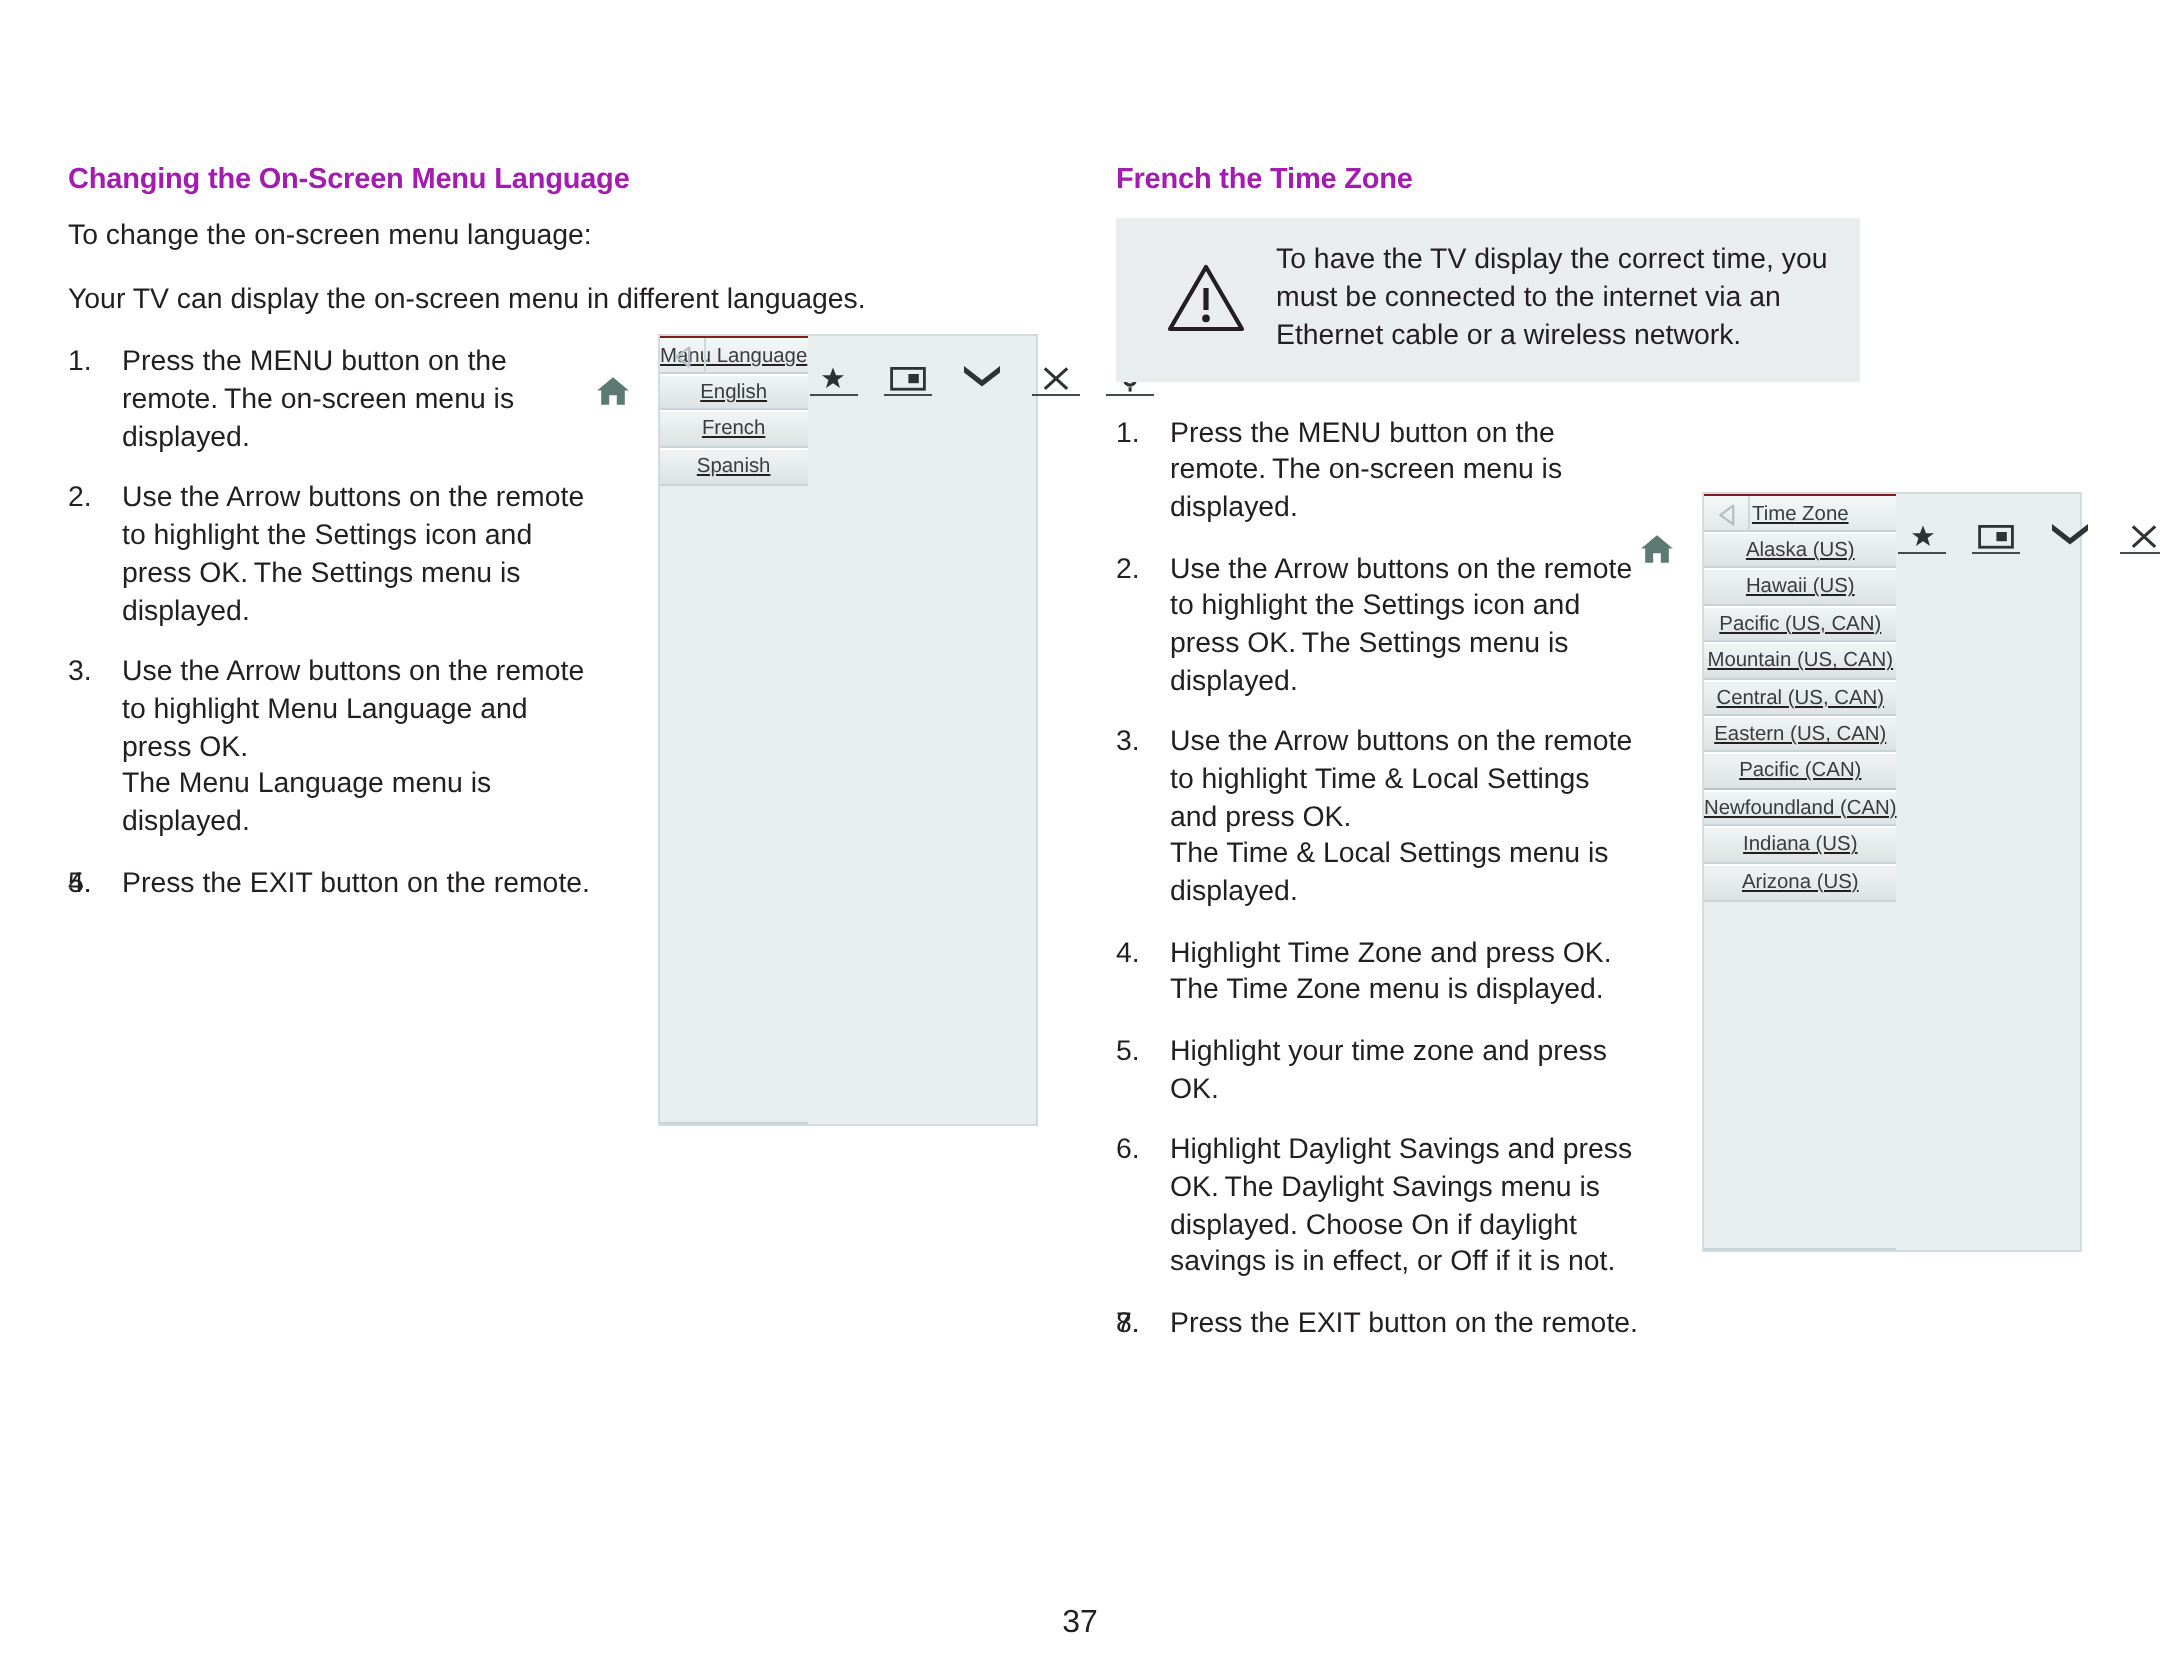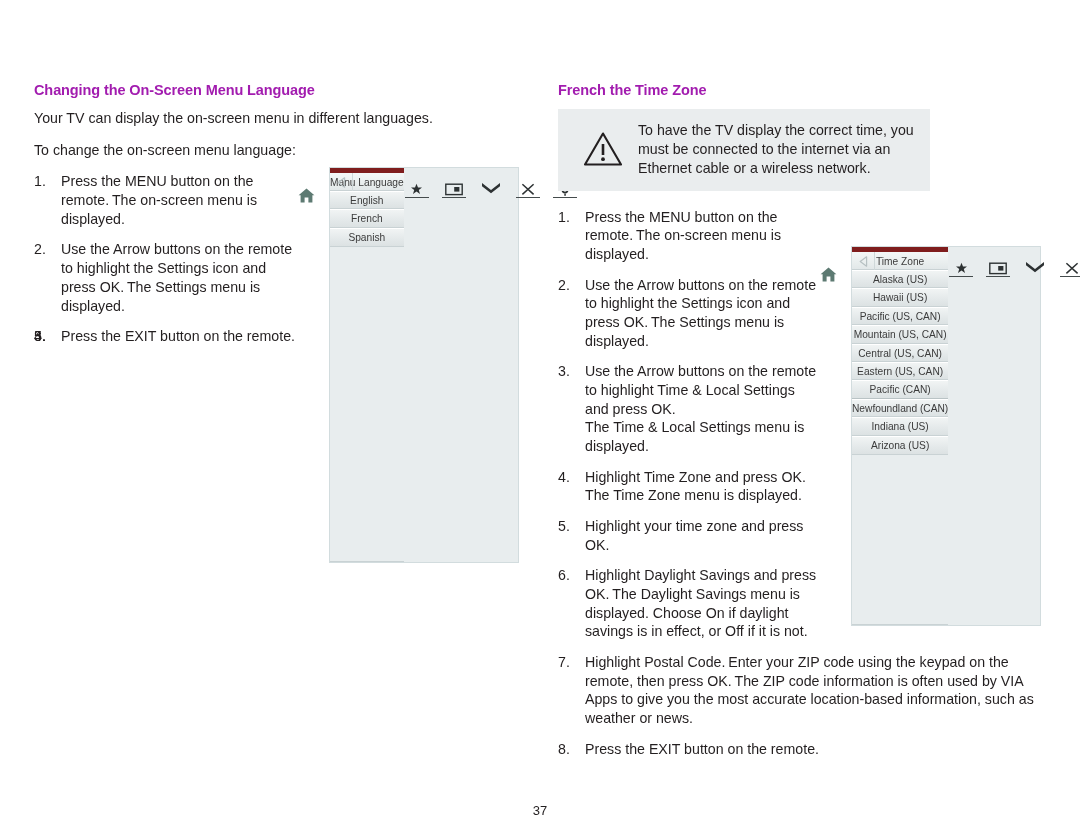--- a/index.html
+++ b/index.html
@@ -130,22 +130,23 @@
   .home-icon {
     position: absolute;
     right: 15px;
     top: 20px;
     width: 17px;
     height: 15px;
   }
 
   .menu-list {
     flex: 0 0 auto;
-    border-top: 5px solid #7f1d1d;
+    border-top: 1px solid #7f1d1d;
     border-bottom: 1px solid #c9d2d4;
+    text-decoration: underline;
   }
   .menu-row {
     position: relative;
     height: 18.4px;
     line-height: 18.4px;
     text-align: center;
     font-size: 10.2px;
     color: #3b3b3b;
     background: linear-gradient(to bottom, #f1f4f4 0%, #e4e9ea 55%, #dbe1e2 100%);
     border-bottom: 1px solid #ffffff;
@@ -201,37 +202,37 @@
     background: #444b4c;
   }
 
   
   .page-number {
     position: absolute;
     left: 0;
     right: 0;
     top: 803px;
     text-align: center;
-    font-size: 13px;
+    font-size: 16px;
     color: #231f20;
   }
 </style>
 </head>
 <body>
 
 <div class="page">
 
   <div class="col-left">
     <h2 class="section-title">Changing the On-Screen Menu Language</h2>
+    <p class="body">To change the on-screen menu language:</p>
     <p class="body">Your TV can display the on-screen menu in different languages.</p>
-    <p class="body">To change the on-screen menu language:</p>
     <ol class="steps steps-narrow">
         <li><span class="num">1.</span><span>Press the <b>MENU</b> button on the remote. The on-screen menu is displayed.</span></li>
         <li><span class="num">2.</span><span>Use the <b>Arrow</b> buttons on the remote to highlight the <b>Settings</b> icon and press <b>OK</b>. The Settings menu is displayed.</span></li>
-        <li><span class="num">3.</span></li>
+        <li><span class="num">3.</span><span>Use the <b>Arrow</b> buttons on the remote to highlight <b>Menu Language</b> and press <b>OK</b>.<br>The Menu Language menu is displayed.</span></li>
         <li><span class="num">4.</span></li>
         <li><span class="num">5.</span><span>Press the <b>EXIT</b> button on the remote.</span></li>
       </ol>
   </div>
 
   <div class="tv" id="tv-language" style="left:329px; top:167px; width:190px; height:396px;">
     <div class="tv-header">
       <div class="vizio-logo">VIZIO</div>
       <div class="home-icon">
         <svg width="17" height="15" viewBox="0 0 17 15" aria-hidden="true">
@@ -305,21 +306,21 @@
 
     <ol class="steps steps-narrow">
         <li><span class="num">1.</span><span>Press the <b>MENU</b> button on the remote. The on-screen menu is displayed.</span></li>
         <li><span class="num">2.</span><span>Use the <b>Arrow</b> buttons on the remote to highlight the <b>Settings</b> icon and press <b>OK</b>. The Settings menu is displayed.</span></li>
         <li><span class="num">3.</span><span>Use the <b>Arrow</b> buttons on the remote to highlight <b>Time &amp; Local Settings</b> and press <b>OK</b>.<br>The Time &amp; Local Settings menu is displayed.</span></li>
         <li><span class="num">4.</span><span>Highlight <b>Time Zone</b> and press <b>OK</b>. The Time Zone menu is displayed.</span></li>
         <li><span class="num">5.</span><span>Highlight your time zone and press <b>OK</b>.</span></li>
         <li><span class="num">6.</span><span>Highlight <b>Daylight Savings</b> and press <b>OK</b>. The Daylight Savings menu is displayed. Choose <b>On</b> if daylight savings is in effect, or <b>Off</b> if it is not.</span></li>
       </ol>
     <ol class="steps steps-wide">
-        <li><span class="num">7.</span><span>Highlight <b>Postal Code</b>. Enter your ZIP code using the keypad on the remote, then press <b>OK</b>. The ZIP code information is often used by VIA Apps to give you the most accurate location-based information, such as weather or news.</span></li>
+        <li><span class="num">7.</span></li>
         <li><span class="num">8.</span><span>Press the <b>EXIT</b> button on the remote.</span></li>
       </ol>
   </div>
 
   <div class="tv" id="tv-timezone" style="left:851px; top:246px; width:190px; height:380px;">
     <div class="tv-header">
       <div class="vizio-logo">VIZIO</div>
       <div class="home-icon">
         <svg width="17" height="15" viewBox="0 0 17 15" aria-hidden="true">
           <path d="M8.5 0.6 L16.4 7.2 L14.4 7.2 L14.4 14.4 L10.4 14.4 L10.4 9.6 L6.6 9.6 L6.6 14.4 L2.6 14.4 L2.6 7.2 L0.6 7.2 Z" fill="#5d7a72"></path>

